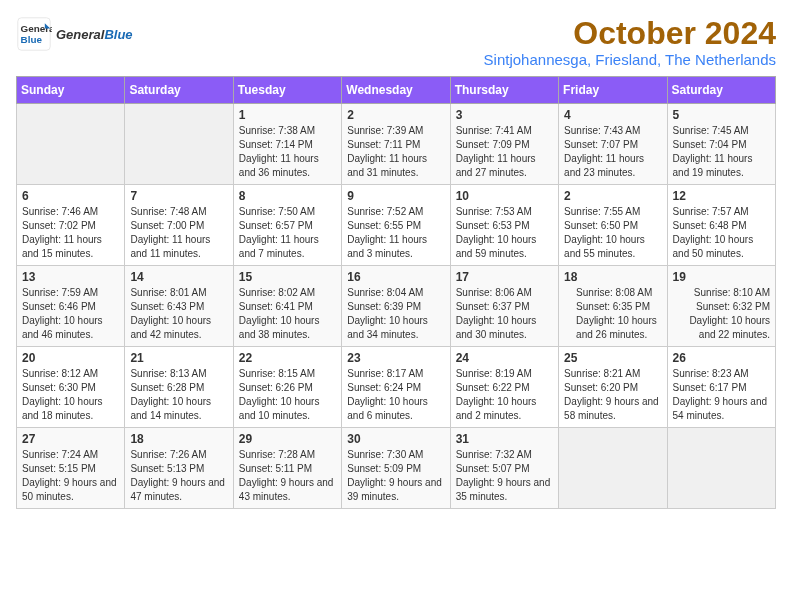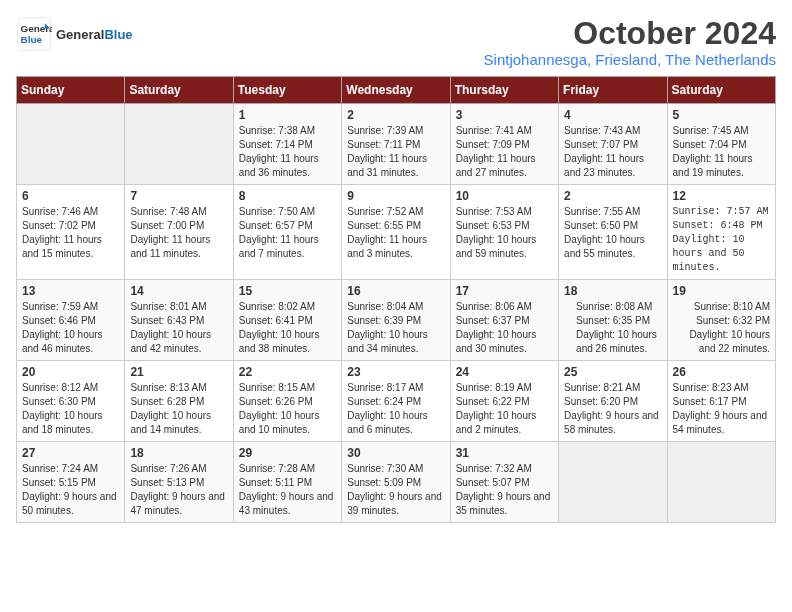--- a/index.html
+++ b/index.html
@@ -24,35 +24,35 @@
     .logo-icon {
       width: 36px;
       height: 36px;
     }
     .title-block {
       text-align: right;
     }
     .title-block h1 {
       font-size: 32px;
       font-weight: bold;
-      color: #404040;
+      color: #a16207;
       line-height: 1.1;
     }
     .title-block h2 {
       font-size: 15px;
       font-weight: normal;
       color: #3b82f6;
     }
     table {
       width: 100%;
       border-collapse: collapse;
       font-size: 11px;
     }
     thead tr th {
-      background-color: #7f1d1d;
+      background-color: #8b5cf6;
       color: #fff;
       padding: 6px 4px;
       text-align: left;
       font-size: 12px;
       font-weight: bold;
       border: 1px solid #aaa;
     }
     tbody tr td {
       border: 1px solid #ccc;
       padding: 4px 5px;
@@ -89,21 +89,21 @@
 
 <div class="header">
   <div class="logo">
     <svg class="logo-icon" viewBox="0 0 40 40">
       <rect x="2" y="2" width="36" height="36" rx="4" fill="white" stroke="#ccc" stroke-width="0.5"></rect>
       <text x="5" y="18" font-size="11" font-weight="bold" fill="#333">General</text>
       <text x="5" y="30" font-size="11" font-weight="bold" fill="#1a6bb5">Blue</text>
       <polygon points="32,8 38,14 32,14" fill="#1a6bb5"></polygon>
     </svg>
     <div>
-      <div style="font-size:13px;font-weight:bold;color:#333;">
+      <div style="font-size:13px;font-weight:bold;color:#333;font-style:italic;">
         <span style="color:#333;">General</span><span style="color:#1a6bb5;">Blue</span>
       </div>
     </div>
   </div>
   <div class="title-block">
     <h1>October 2024</h1>
     <h2>Sintjohannesga, Friesland, The Netherlands</h2>
   </div>
 </div>
 
@@ -186,21 +186,21 @@
 Daylight: 10 hours and 59 minutes.</div>
         </td>
         <td>
           <span class="day-number">2</span>
           <div class="day-info" style="white-space: pre-line;">Sunrise: 7:55 AM
 Sunset: 6:50 PM
 Daylight: 10 hours and 55 minutes.</div>
         </td>
         <td>
           <span class="day-number">12</span>
-          <div class="day-info" style="white-space: pre-line; font-family: Liberation Mono, monospace;">Sunrise: 7:57 AM
+          <div class="day-info" style="white-space: pre-line;">Sunrise: 7:57 AM
 Sunset: 6:48 PM
 Daylight: 10 hours and 50 minutes.</div>
         </td>
       </tr>
       <tr>
         <td>
           <span class="day-number">13</span>
           <div class="day-info" style="white-space: pre-line;">Sunrise: 7:59 AM
 Sunset: 6:46 PM
 Daylight: 10 hours and 46 minutes.</div>

